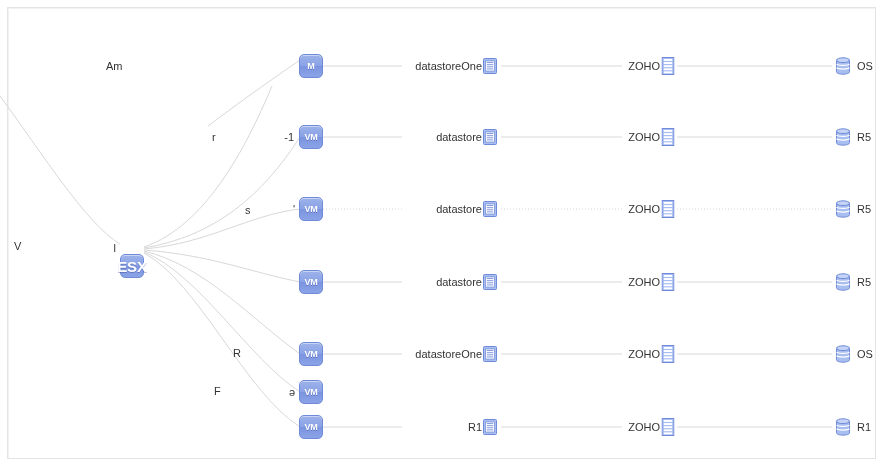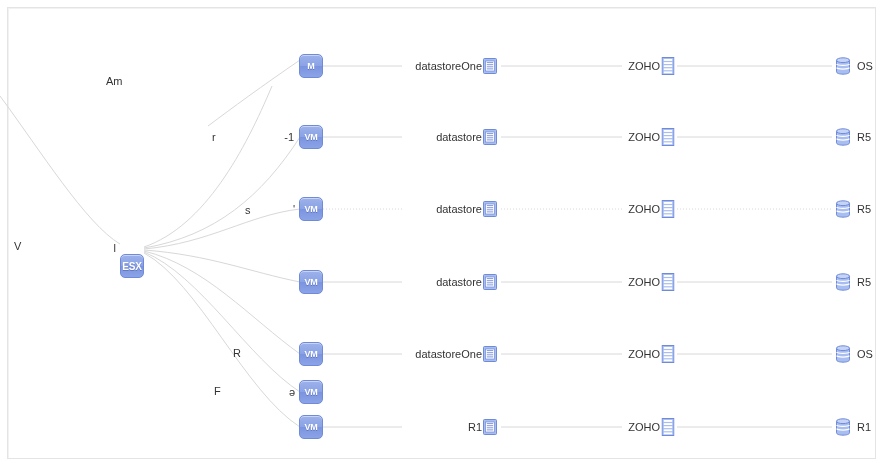--- a/index.html
+++ b/index.html
@@ -21,21 +21,21 @@
   svg.edges{position:absolute;left:0;top:0;width:885px;height:467px;overflow:visible;}
   .chip{
     width:22px;height:22px;border-radius:5px;
     background:linear-gradient(180deg,#9db2ea 0%,#8ba3e6 48%,#7b94e0 52%,#8ba3e6 100%);
     border:1px solid #6f8ad8;
     color:#ffffff;font-size:9px;font-weight:bold;letter-spacing:-0.2px;
     display:flex;align-items:center;justify-content:center;
     text-shadow:0 1px 0 rgba(60,80,150,.45);
     box-shadow:inset 0 1px 0 rgba(255,255,255,.45);
   }
-  .chip.esx{font-size:10px;margin-top:36px;}
+  .chip.esx{font-size:15px;margin-top:36px;}
 
   
   .icon{display:block;}
 </style>
 </head>
 <body>
 
 <div id="stage">
 
   <div id="panel"></div>
@@ -72,21 +72,21 @@
       <line x1="323" y1="427" x2="402" y2="427" stroke="#d8d8d8" stroke-width="1"></line>
       <line x1="501" y1="427" x2="622" y2="427" stroke="#d8d8d8" stroke-width="1"></line>
       <line x1="677" y1="427" x2="832" y2="427" stroke="#d8d8d8" stroke-width="1"></line>
     </svg>
 
   <div id="nodes">
       <div style="font-size: 11px; color: rgb(51, 51, 51); white-space: nowrap; position: absolute; left: 116px; top: 248px; transform: translate(-100%, -50%);">l</div>
       <div style="position: absolute; left: 132px; top: 248px; transform: translate(-50%, -50%);">
         <div class="chip esx">ESX</div>
       </div>
-      <div style="font-size: 11px; color: rgb(51, 51, 51); white-space: nowrap; position: absolute; left: 106px; top: 81px; transform: translate(0px, -50%);">Am</div>
+      <div style="font-size: 11px; color: rgb(51, 51, 51); white-space: nowrap; position: absolute; left: 106px; top: 66px; transform: translate(0px, -50%);">Am</div>
       <div style="font-size: 11px; color: rgb(51, 51, 51); white-space: nowrap; position: absolute; left: 14px; top: 246px; transform: translate(0px, -50%);">V</div>
       <div style="font-size: 11px; color: rgb(51, 51, 51); white-space: nowrap; position: absolute; left: 212px; top: 137px; transform: translate(0px, -50%);">r</div>
       <div style="font-size: 11px; color: rgb(51, 51, 51); white-space: nowrap; position: absolute; left: 245px; top: 210px; transform: translate(0px, -50%);">s</div>
       <div style="font-size: 11px; color: rgb(51, 51, 51); white-space: nowrap; position: absolute; left: 233px; top: 353px; transform: translate(0px, -50%);">R</div>
       <div style="font-size: 11px; color: rgb(51, 51, 51); white-space: nowrap; position: absolute; left: 214px; top: 391px; transform: translate(0px, -50%);">F</div>
       <div style="position: absolute; left: 311px; top: 66px; transform: translate(-50%, -50%);">
         <div class="chip">M</div>
       </div>
       <div style="font-size: 11px; color: rgb(51, 51, 51); white-space: nowrap; position: absolute; left: 482px; top: 66px; transform: translate(-100%, -50%);">datastoreOne</div>
       <div style="position: absolute; left: 490px; top: 66px; transform: translate(-50%, -50%);">

